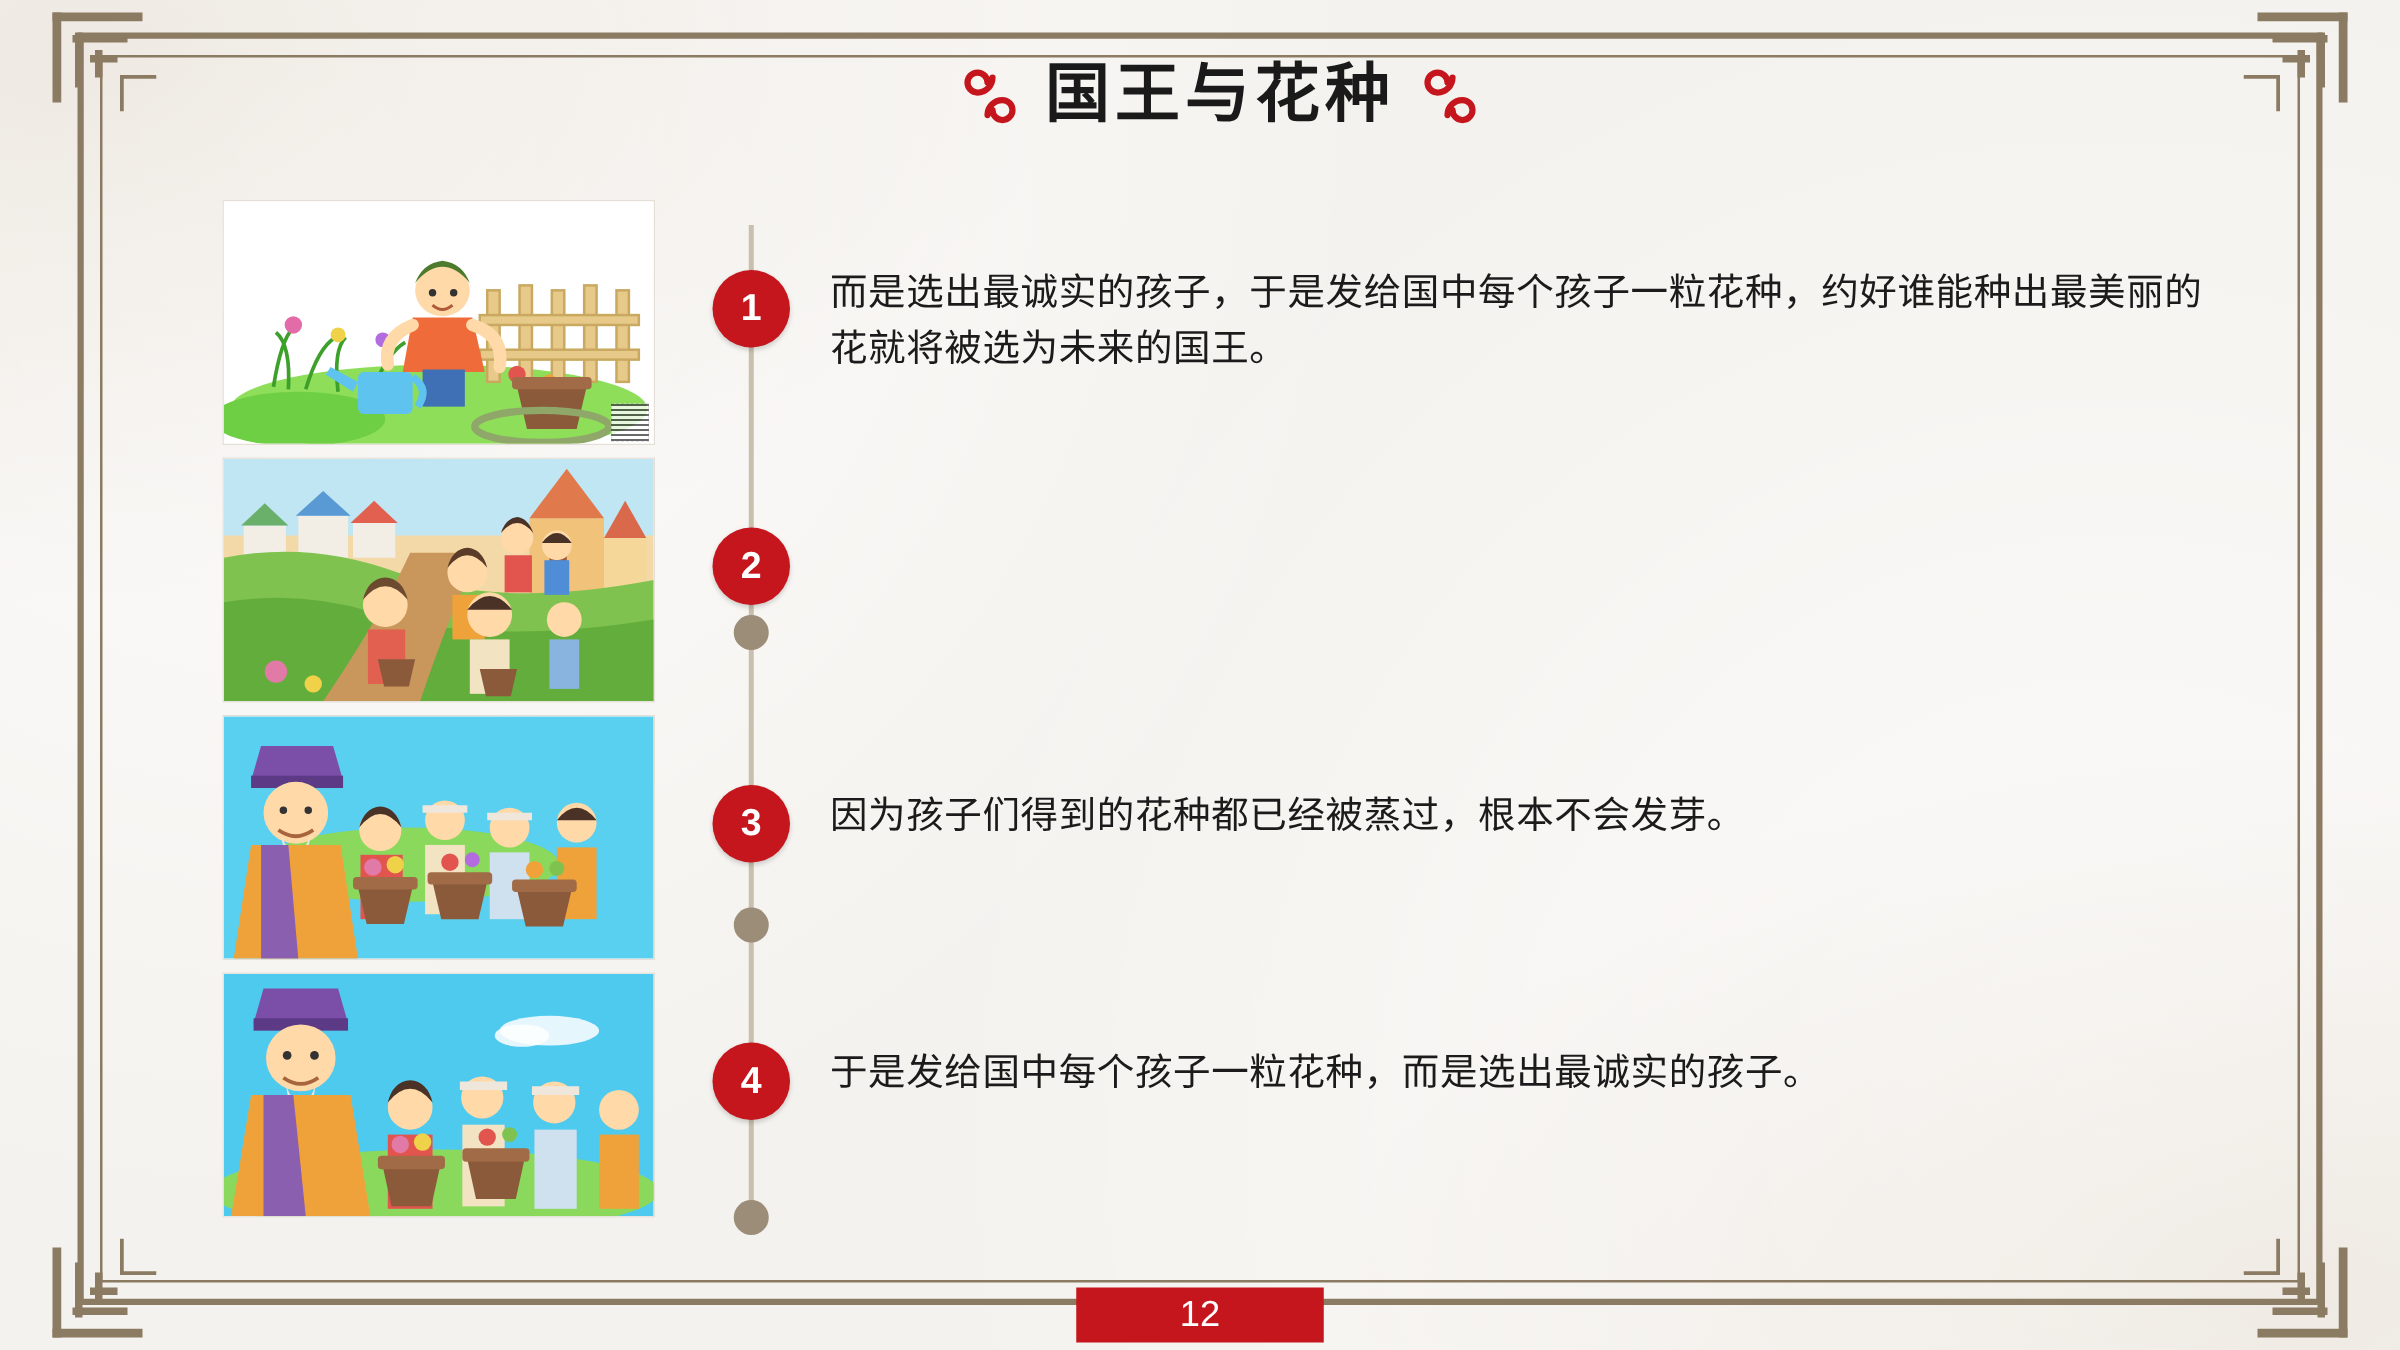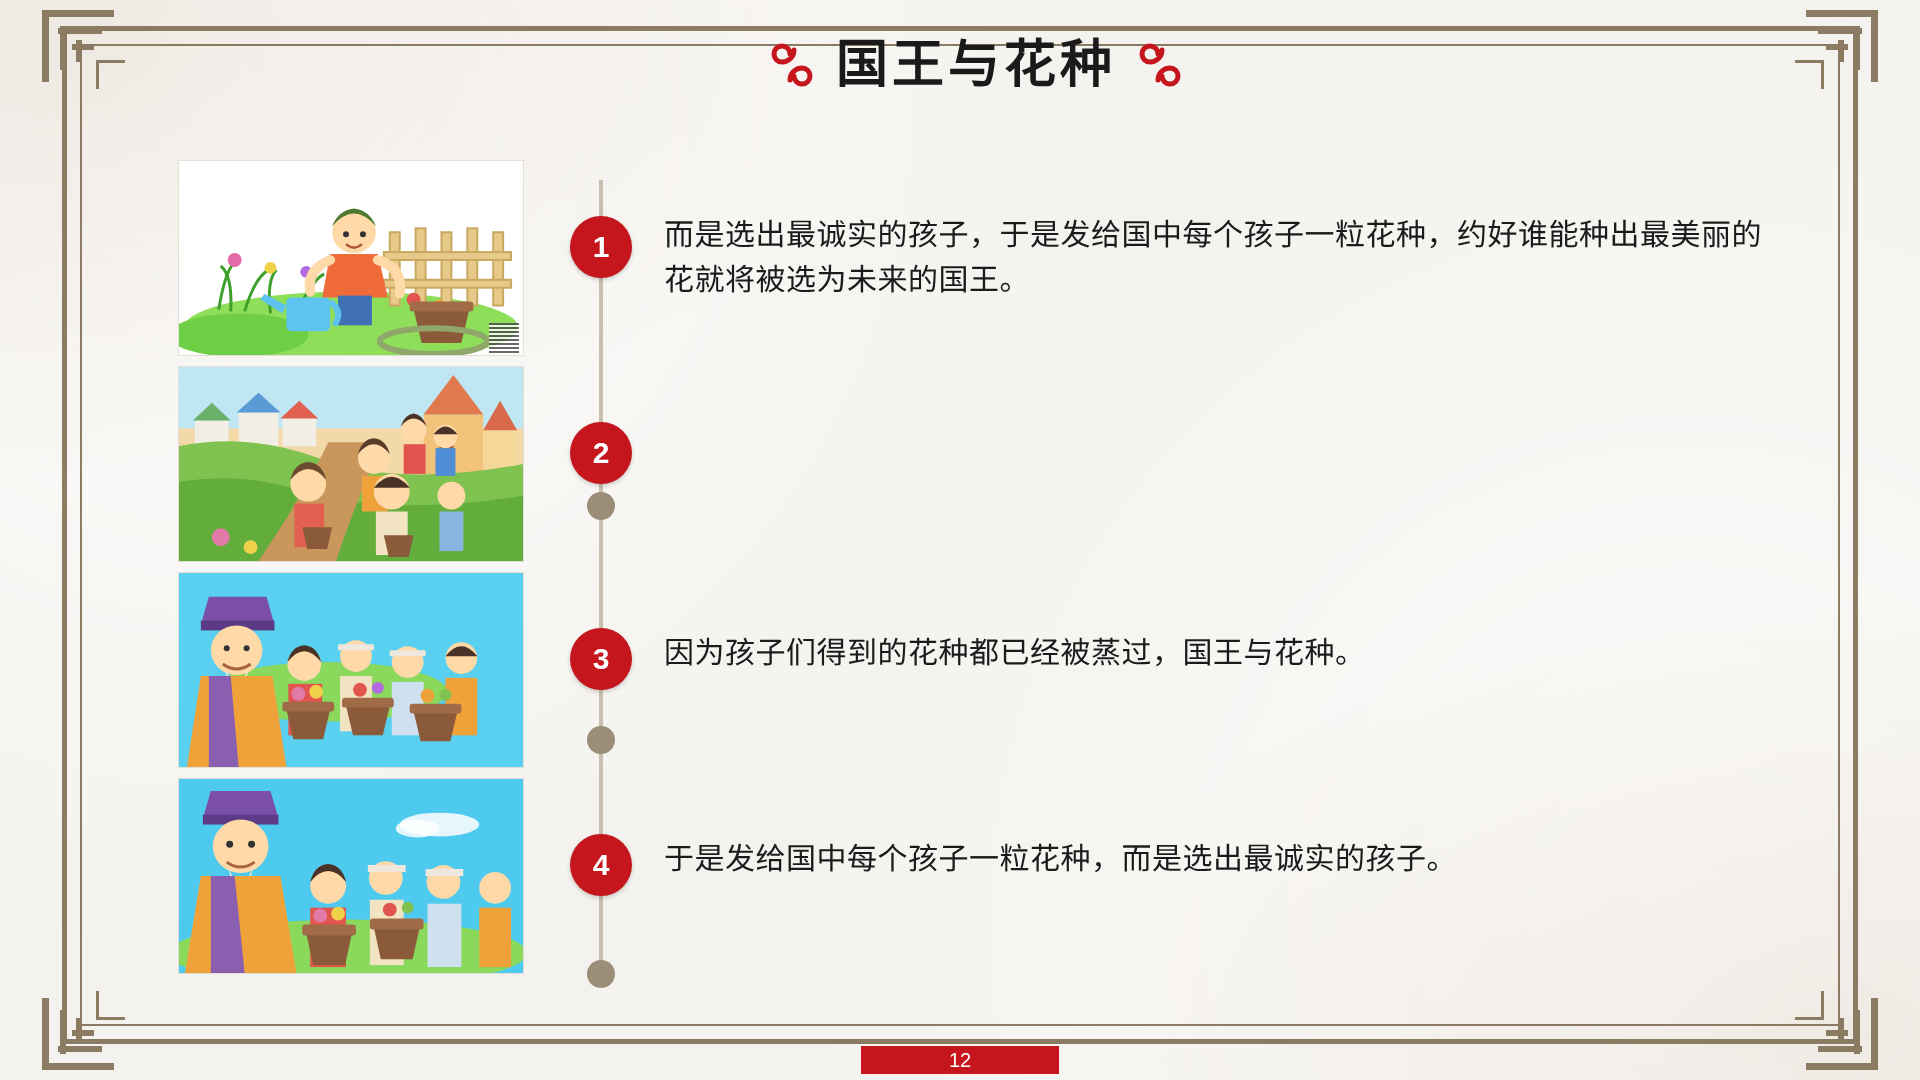--- a/index.html
+++ b/index.html
@@ -113,21 +113,21 @@
   .tick-tl { left: 96px;  top: 60px;  border-right: none; border-bottom: none; }
   .tick-tr { right: 96px; top: 60px;  border-left: none;  border-bottom: none; }
   .tick-bl { left: 96px;  bottom: 60px; border-right: none; border-top: none; }
   .tick-br { right: 96px; bottom: 60px; border-left: none;  border-top: none; }
 
   
   .title-row {
     position: absolute;
     left: 0;
     right: 0;
-    top: 36px;
+    top: 48px;
     display: flex;
     align-items: center;
     justify-content: center;
     gap: 20px;
     margin-left: 32px;
   }
   .title-text {
     font-size: 52px;
     font-weight: bold;
     color: #1a1a1a;
@@ -230,24 +230,24 @@
   .para-3 { top: 470px; }
   .para-4 { top: 676px; }
 
   
   .page-number {
     position: absolute;
     left: 50%;
     transform: translateX(-50%);
     bottom: 6px;
     width: 198px;
-    height: 28px;
+    height: 44px;
     background: #c5161d;
     color: #ffffff;
-    font-size: 20px;
+    font-size: 29px;
     display: flex;
     align-items: center;
     justify-content: center;
   }
 
   
   .wm {
     position: absolute;
     right: 4px;
     bottom: 2px;
@@ -556,18 +556,18 @@
         </svg>
       </div>
     </div>
 
     <div class="badge badge-1">1</div>
     <div class="badge badge-2">2</div>
     <div class="badge badge-3">3</div>
     <div class="badge badge-4">4</div>
 
     <div class="para para-1">而是选出最诚实的孩子，于是发给国中每个孩子一粒花种，约好谁能种出最美丽的花就将被选为未来的国王。</div>
-    <div class="para para-3">因为孩子们得到的花种都已经被蒸过，国王与花种。</div>
+    <div class="para para-3">因为孩子们得到的花种都已经被蒸过，根本不会发芽。</div>
     <div class="para para-4">于是发给国中每个孩子一粒花种，而是选出最诚实的孩子。</div>
   </div>
 
   <div class="page-number">12</div>
 </div>
 
 </body></html>

